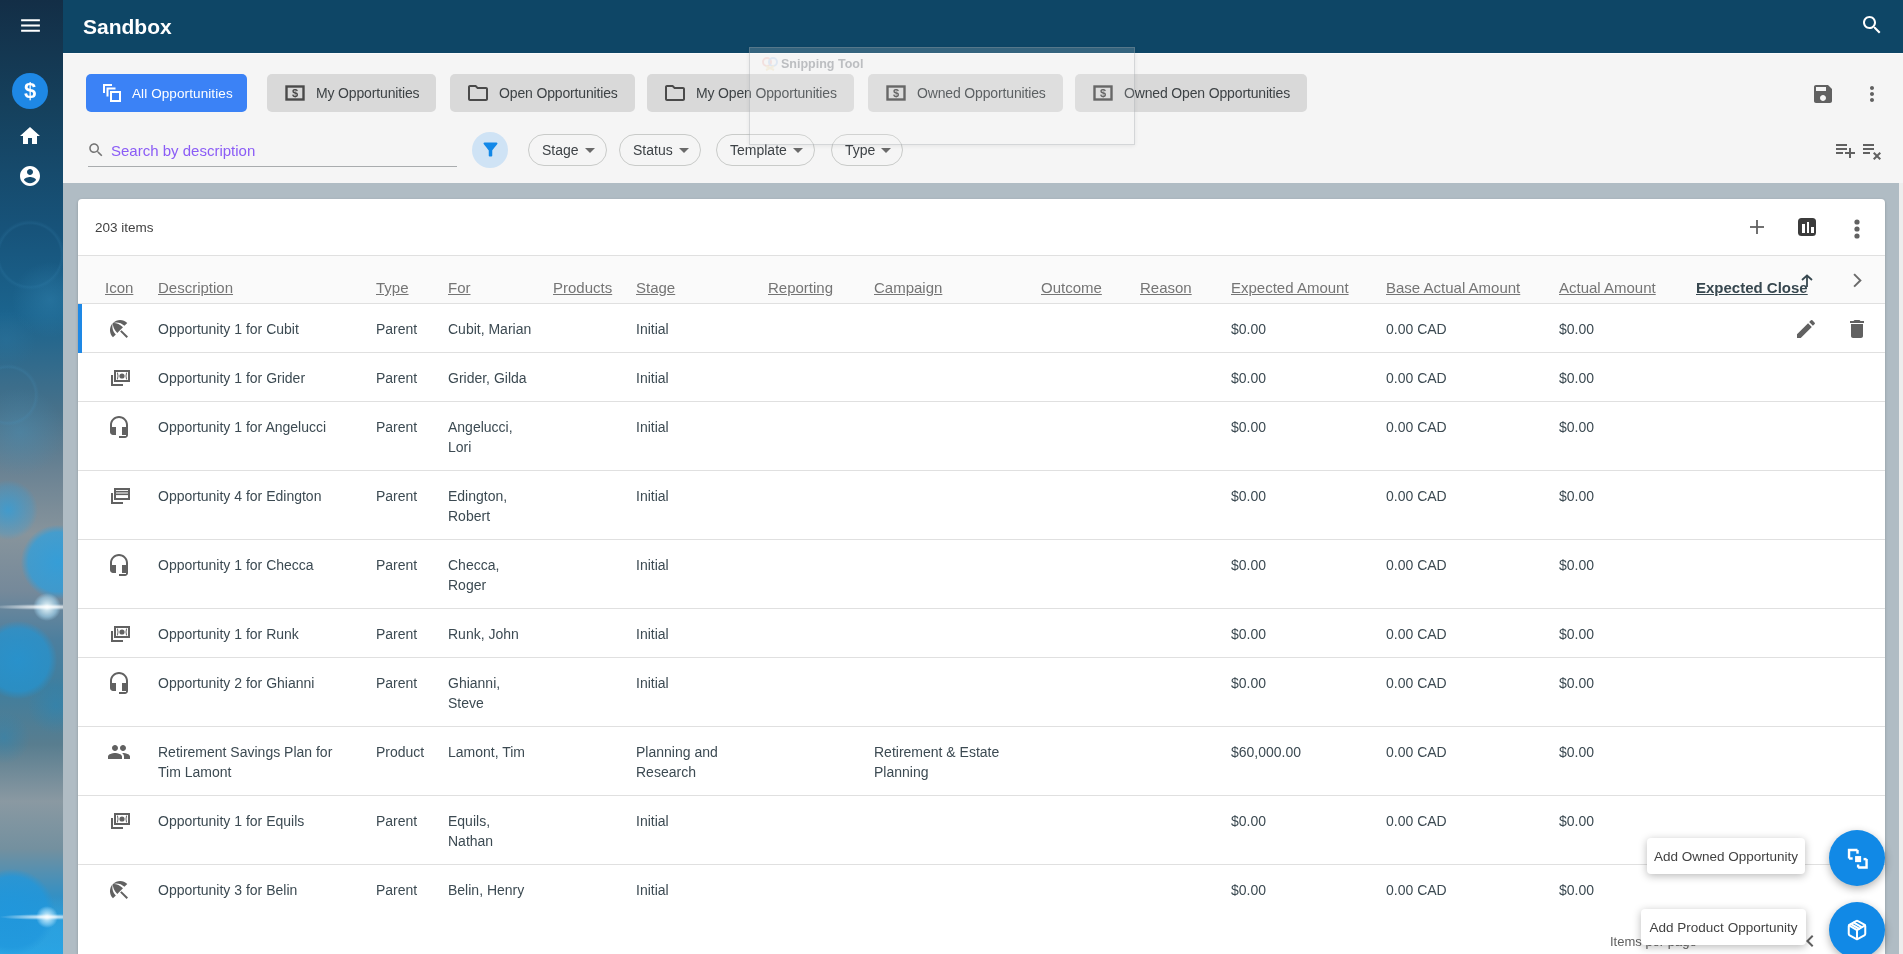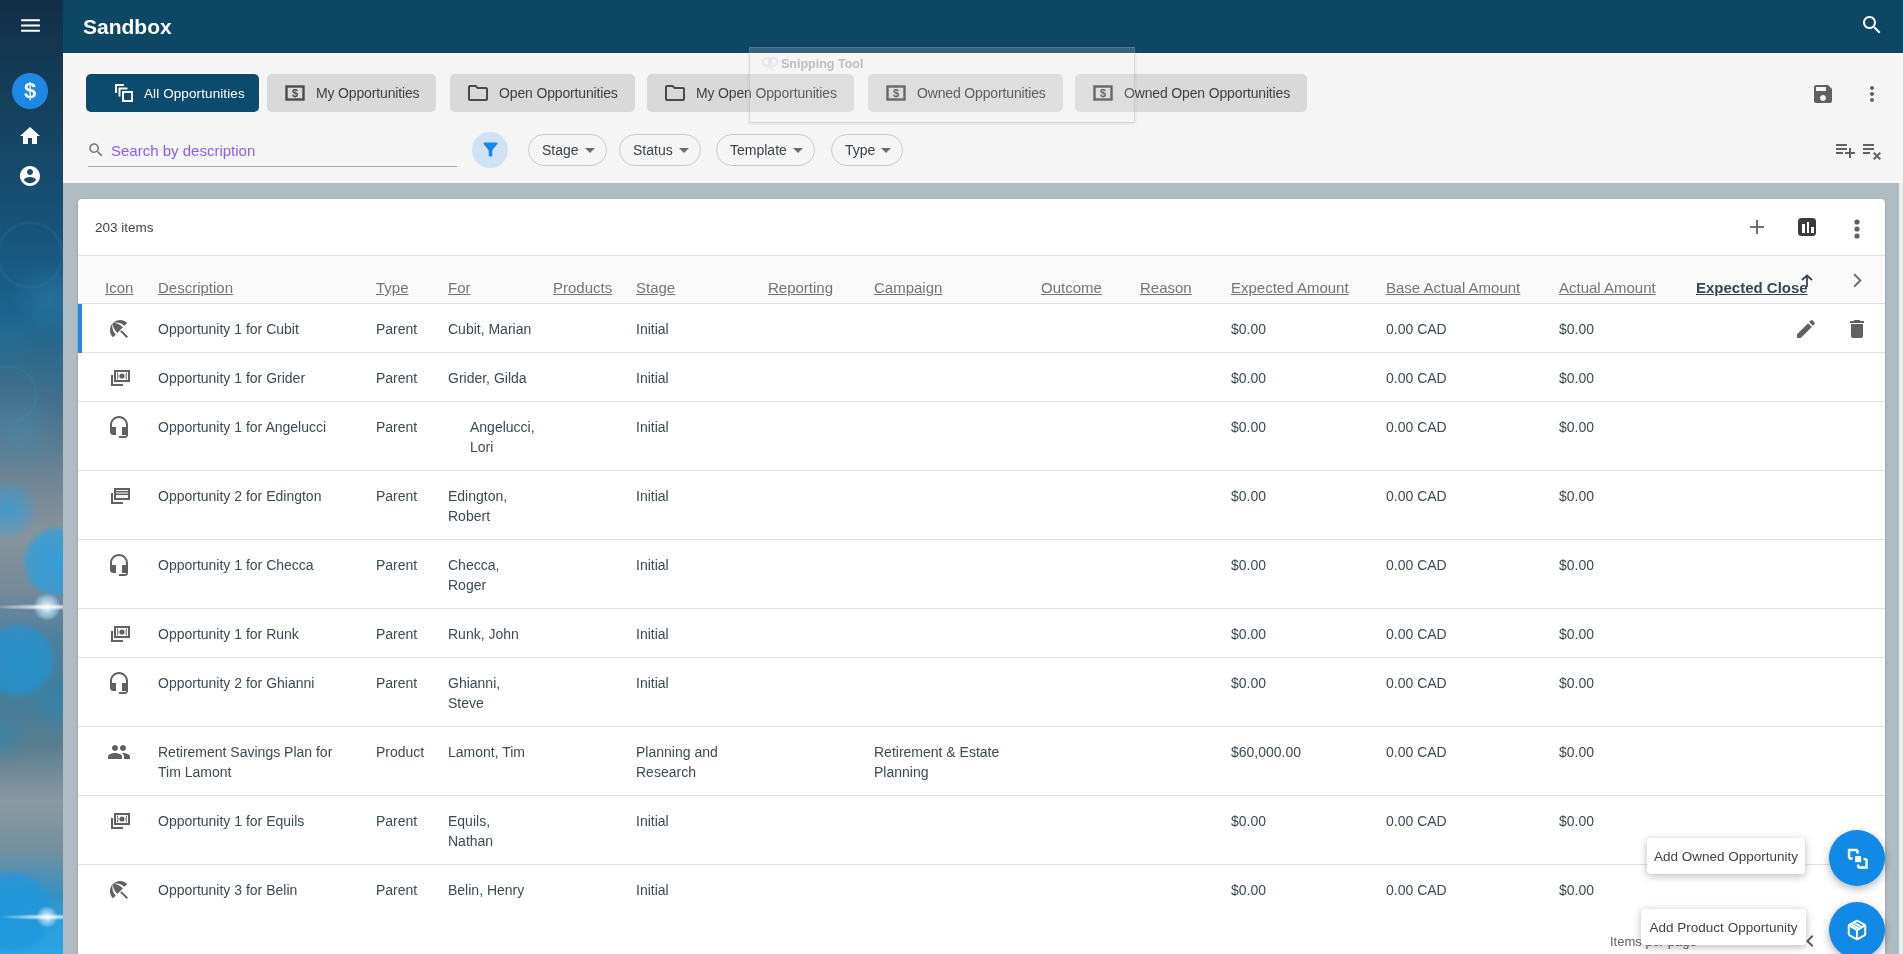--- a/index.html
+++ b/index.html
@@ -11,38 +11,38 @@
 #title{left:83px;top:0;height:53px;line-height:53px;color:#fff;font-size:21px;font-weight:bold;}
 
 #toolzone{left:63px;top:54px;width:1840px;height:129px;background:#f5f5f5;}
 
 #band{left:63px;top:183px;width:1836px;height:771px;background:#b0bcc4;}
 #scrollstrip{left:1899px;top:183px;width:4px;height:771px;background:#ededed;}
 
 .btn{position:absolute;top:74px;height:38px;border-radius:5px;background:#d9d9d9;color:#3d4245;font-size:14px;display:flex;align-items:center;}
 .btn .ic{margin-left:16px;}
 .btn .lbl{margin-left:9px;margin-right:17px;white-space:nowrap;letter-spacing:-0.15px;}
-#btnAll{background:#0c4a6e;color:#fff;padding-left:12px;}
+#btnAll{background:#3b82f6;color:#fff;}
 #btnAll .ic{margin-left:14px;}
 #btnAll .lbl{margin-left:8px;margin-right:14px;font-size:13.5px;}
 
 .pill{position:absolute;top:134px;height:32px;border:1px solid #c9cbc9;border-radius:16px;color:#3e4347;font-size:14px;display:flex;align-items:center;background:#f5f5f5;}
 .pill .lbl{margin-left:13px;}
 .pill .car{margin-left:6px;margin-right:11px;width:0;height:0;border-left:5px solid transparent;border-right:5px solid transparent;border-top:5px solid #6a6a6a;}
 
 #card{left:78px;top:199px;width:1807px;height:755px;background:#fff;border-radius:4px 4px 0 0;box-shadow:0 1px 3px rgba(0,0,0,0.22);}
 #items{left:95px;top:220px;font-size:13.5px;color:#424242;}
 #thead{left:78px;top:255px;width:1807px;height:49px;background:#fafafa;border-top:1px solid #e0e0e0;border-bottom:1px solid #e0e0e0;}
 .th{position:absolute;top:8px;height:48px;line-height:48px;font-size:15px;color:#757575;white-space:nowrap;text-decoration:underline;}
 .row{position:absolute;left:78px;width:1807px;background:#fff;border-bottom:1px solid #e0e0e0;}
 .cell{position:absolute;top:15px;font-size:14px;color:#3c4a52;line-height:20px;white-space:pre-line;}
 .ricon{position:absolute;left:29px;top:13px;width:24px;height:24px;}
 #selbar{left:78px;top:304px;width:4px;height:49px;background:#1e88e5;z-index:5;}
 
-#ghost{left:749px;top:47px;width:386px;height:76px;background:rgba(250,251,252,0.17);border:1px solid rgba(150,155,160,0.34);box-shadow:0 1px 4px rgba(0,0,0,0.07);z-index:40;}
+#ghost{left:749px;top:47px;width:386px;height:98px;background:rgba(250,251,252,0.17);border:1px solid rgba(150,155,160,0.34);box-shadow:0 1px 4px rgba(0,0,0,0.07);z-index:40;}
 #ghost .gt{position:absolute;left:31px;top:9px;font-size:12.5px;color:rgba(125,130,136,0.48);font-weight:bold;}
 
 #sidebar{left:0;top:0;width:63px;height:954px;
 background:
 radial-gradient(ellipse 58px 3px at 47px 607px, rgba(255,255,255,0.95), rgba(255,255,255,0) 100%),
 radial-gradient(circle 14px at 47px 607px, rgba(238,252,255,0.98), rgba(180,230,255,0.5) 70%, rgba(180,230,255,0) 100%),
 radial-gradient(ellipse 48px 3px at 47px 917px, rgba(255,255,255,0.92), rgba(255,255,255,0) 100%),
 radial-gradient(circle 11px at 47px 917px, rgba(238,252,255,0.96), rgba(180,230,255,0.45) 70%, rgba(180,230,255,0) 100%),
 radial-gradient(circle 30px at 8px 510px, rgba(41,160,225,0.7), rgba(41,160,225,0.25) 80%, rgba(41,160,225,0) 100%),
 radial-gradient(circle 38px at 58px 562px, rgba(41,160,225,0.85) 0%, rgba(41,160,225,0.7) 78%, rgba(41,160,225,0) 98%),
@@ -238,38 +238,38 @@
         <div class="cell" style="left:1153px;">$0.00</div>
         <div class="cell" style="left:1308px;">0.00 CAD</div>
         <div class="cell" style="left:1481px;">$0.00</div>
       </div>
   <div class="row" style="top:402px;height:69px;">
         <svg class="ricon" viewBox="0 0 24 24" fill="#616161">
           <path d="M12 1c-4.97 0-9 4.03-9 9v7c0 1.66 1.34 3 3 3h3v-8H5v-2c0-3.87 3.13-7 7-7s7 3.13 7 7v2h-4v8h4v1h-7v2h6c1.66 0 3-1.34 3-3V10c0-4.97-4.03-9-9-9z"></path>
         </svg>
         <div class="cell" style="left:80px;">Opportunity 1 for Angelucci</div>
         <div class="cell" style="left:298px;">Parent</div>
-        <div class="cell" style="left:392px;">Angelucci,<br>Lori</div>
+        <div class="cell" style="left:370px;">Angelucci,<br>Lori</div>
         <div class="cell" style="left:558px;">Initial</div>
         <div class="cell" style="left:1153px;">$0.00</div>
         <div class="cell" style="left:1308px;">0.00 CAD</div>
         <div class="cell" style="left:1481px;">$0.00</div>
       </div>
   <div class="row" style="top:471px;height:69px;">
         <svg class="ricon" viewBox="0 0 24 24">
           <g fill="none" stroke="#616161" stroke-width="2">
             <rect x="8" y="5" width="14" height="10"></rect>
             <path d="M5 9 V19 H16"></path>
           </g>
           <g fill="none" stroke="#616161" stroke-width="1.6">
             <path d="M8 7.7 H22"></path>
             <path d="M8 10.3 H22"></path>
           </g>
         </svg>
-        <div class="cell" style="left:80px;">Opportunity 2 for Edington</div>
+        <div class="cell" style="left:80px;">Opportunity 4 for Edington</div>
         <div class="cell" style="left:298px;">Parent</div>
         <div class="cell" style="left:370px;">Edington,<br>Robert</div>
         <div class="cell" style="left:558px;">Initial</div>
         <div class="cell" style="left:1153px;">$0.00</div>
         <div class="cell" style="left:1308px;">0.00 CAD</div>
         <div class="cell" style="left:1481px;">$0.00</div>
       </div>
   <div class="row" style="top:540px;height:69px;">
         <svg class="ricon" viewBox="0 0 24 24" fill="#616161">
           <path d="M12 1c-4.97 0-9 4.03-9 9v7c0 1.66 1.34 3 3 3h3v-8H5v-2c0-3.87 3.13-7 7-7s7 3.13 7 7v2h-4v8h4v1h-7v2h6c1.66 0 3-1.34 3-3V10c0-4.97-4.03-9-9-9z"></path>

